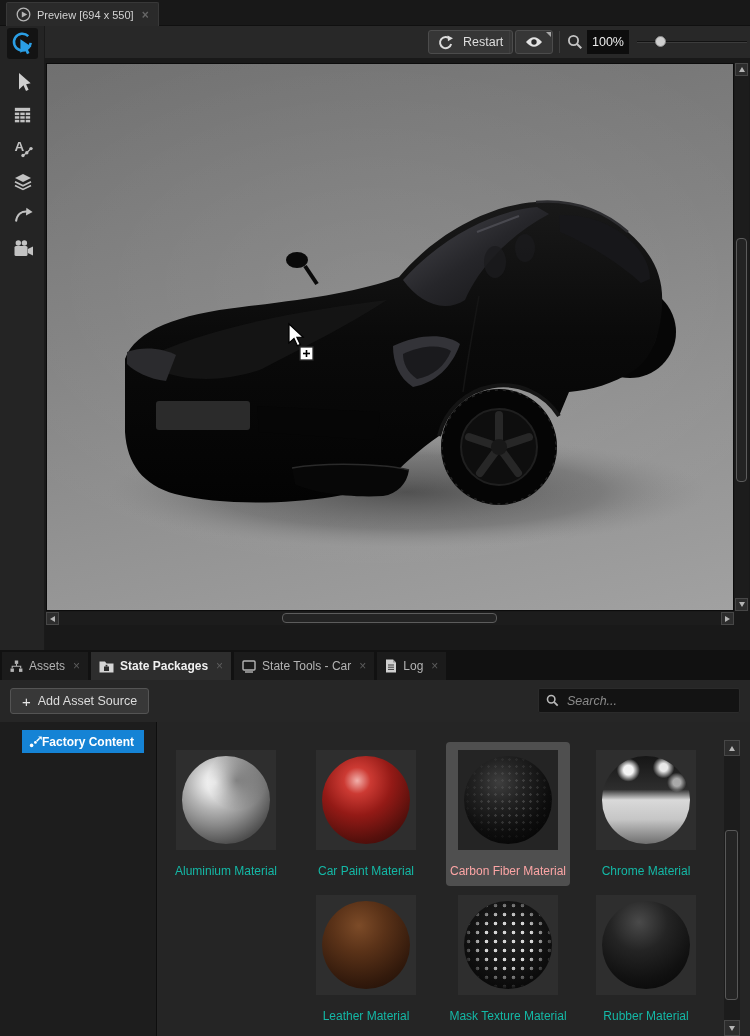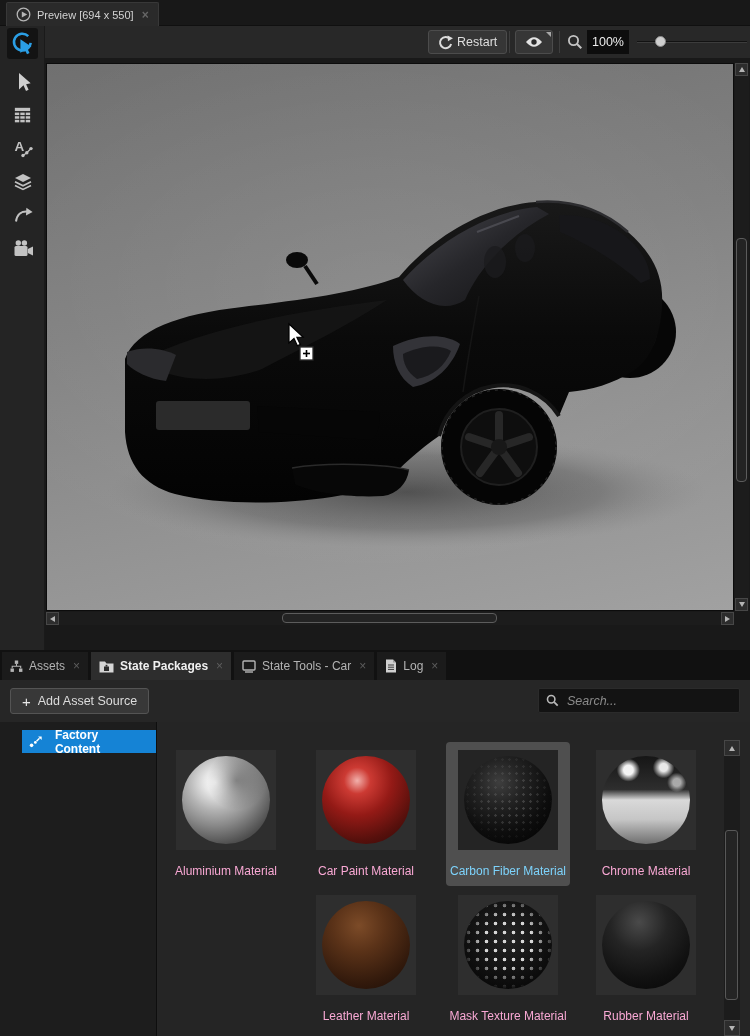--- a/index.html
+++ b/index.html
@@ -9,21 +9,21 @@
 
   
   .top-tabbar{position:absolute;left:0;top:0;width:750px;height:26px;background:#181818;border-bottom:1px solid #101010;}
   .preview-tab{position:absolute;left:6px;top:2px;height:24px;display:flex;align-items:center;gap:6px;
                padding:0 9px;background:#2a2a2a;border:1px solid #383838;border-bottom:none;border-radius:2px 2px 0 0;}
   .tab-title{color:#d2d2d2;font-size:11px;}
   .tab-close{color:#666;font-weight:bold;font-size:12px;cursor:default;margin-left:2px;}
 
   
   .preview-toolbar{position:absolute;left:45px;top:26px;width:705px;height:32px;background:#282828;}
-  .btn{display:flex;align-items:center;gap:4px;background:#363636;border:1px solid #4c4c4c;border-radius:3px;
+  .btn{display:flex;align-items:center;gap:10px;background:#363636;border:1px solid #4c4c4c;border-radius:3px;
        color:#dedede;font-size:12.5px;height:24px;padding:0 9px;position:absolute;top:4px;}
   .restart-btn{left:383px;}
   .eye-btn{left:470px;width:38px;justify-content:center;}
   .corner-tri{position:absolute;top:1px;right:1px;width:0;height:0;border-top:5px solid #a8a8a8;border-left:5px solid transparent;}
   .tb-sep{position:absolute;top:5px;width:1px;height:22px;background:#3e3e3e;}
   .sep1{left:464px;} .sep2{left:514px;}
   .zoom-glass{position:absolute;left:522px;top:8px;}
   .zoom-value{position:absolute;left:542px;top:4px;width:42px;height:24px;background:#0d0d0d;color:#ececec;
               display:flex;align-items:center;justify-content:center;font-size:12.5px;}
   .zoom-slider{position:absolute;left:592px;top:4px;width:110px;height:24px;}
@@ -71,32 +71,32 @@
   .plus-glyph{font-size:15px;color:#e8e8e8;line-height:1;}
   .search-box{position:absolute;left:538px;top:8px;width:202px;height:25px;background:#131313;border:1px solid #2b2b2b;
               border-radius:2px;display:flex;align-items:center;padding:0 7px;gap:6px;}
   .search-box input{flex:1;background:transparent;border:none;outline:none;color:#fca5a5;font-size:12.5px;
                     font-family:"Liberation Sans",sans-serif;min-width:0;}
   .search-box input::placeholder{color:#8b8b8b;font-style:italic;}
 
   
   .bottom-panel{position:absolute;left:0;top:722px;width:750px;height:314px;}
   .source-panel{position:absolute;left:0;top:0;width:157px;height:314px;background:#1d1d1d;border-right:1px solid #0e0e0e;}
-  .factory-item{position:absolute;left:22px;top:8px;height:23px;display:flex;align-items:center;gap:13px;
+  .factory-item{position:absolute;left:22px;top:8px;height:23px;display:flex;align-items:center;gap:0;
                 background:#1583d5;color:#ffffff;font-weight:bold;padding:0 10px 0 7px;}
   .materials-panel{position:absolute;left:158px;top:0;width:592px;height:314px;background:#252525;overflow:hidden;}
 
   .mat-cell{position:absolute;width:124px;height:144px;display:flex;flex-direction:column;align-items:center;padding-top:8px;}
   .mat-cell.selected{background:#4f4f4f;border-radius:4px;}
   .c0{left:6px}.c1{left:146px}.c2{left:288px}.c3{left:426px}
   .r0{top:20px}.r1{top:165px}
   .mat-thumb{width:100px;height:100px;background:#2e2e2e;display:flex;align-items:center;justify-content:center;}
   .mat-cell.selected .mat-thumb{background:#242424;}
-  .mat-label{margin-top:14px;font-size:12px;color:#f9a8d4;white-space:nowrap;}
-  .mat-cell.selected .mat-label{color:#7dd3fc;}
+  .mat-label{margin-top:14px;font-size:12px;color:#14b8a6;white-space:nowrap;}
+  .mat-cell.selected .mat-label{color:#fca5a5;}
 
   .sphere{width:88px;height:88px;border-radius:50%;position:relative;overflow:hidden;}
   .sph-aluminium{background:radial-gradient(circle at 62% 28%, rgba(0,0,0,.35), transparent 35%),
                  radial-gradient(circle at 38% 30%, #ffffff 0%, #e6e6e6 14%, #b2b2b2 34%, #8a8a8a 52%, #4f4f4f 76%, #2c2c2c 100%);}
   .sph-carpaint{background:radial-gradient(circle at 40% 28%, #f2b0ab 0%, #cc3a33 16%, #941a16 42%, #57100c 72%, #2c0806 100%);}
   .sph-carbon{background:radial-gradient(circle at 40% 30%, #3e3e3e 0%, #232323 28%, #0d0d0d 62%, #000 100%);}
   .sph-carbon::after{content:"";position:absolute;inset:0;border-radius:50%;
                  background:radial-gradient(#4a4a4a 1px, transparent 1.5px);background-size:7px 7px;
                  -webkit-mask-image:radial-gradient(circle at 50% 45%, #000 30%, transparent 72%);
                  mask-image:radial-gradient(circle at 50% 45%, #000 30%, transparent 72%);opacity:.8;}

